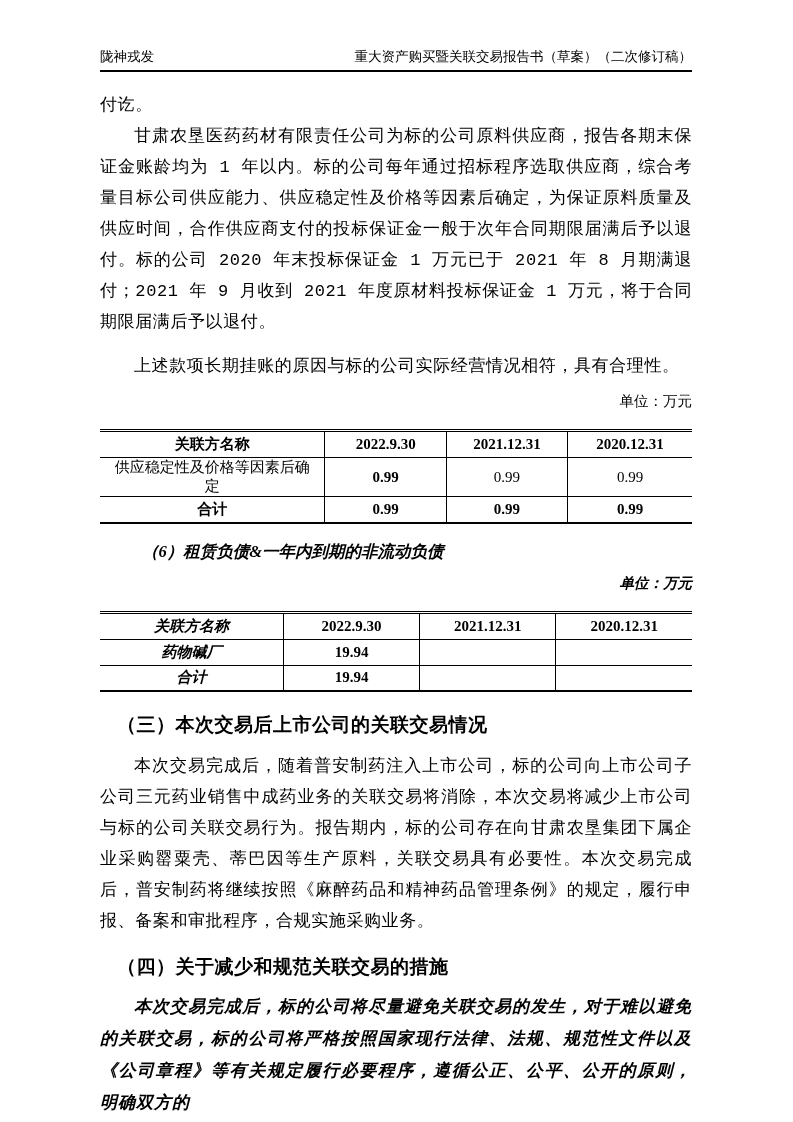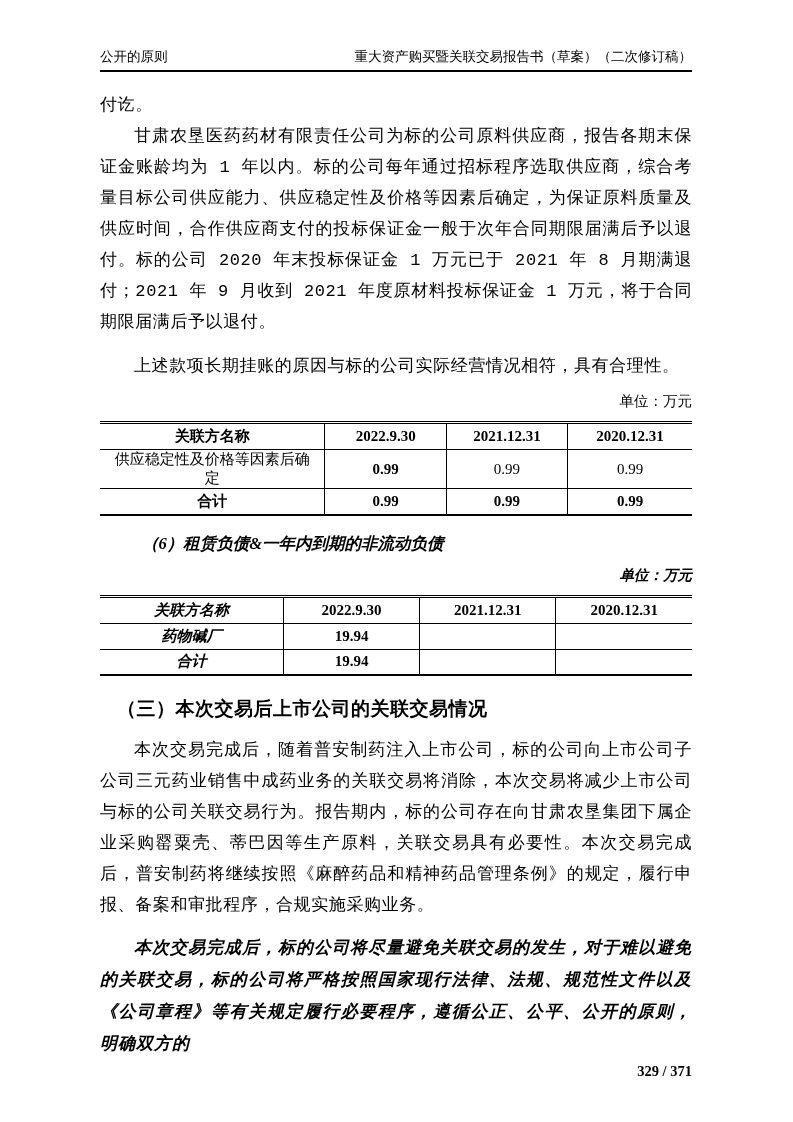--- a/index.html
+++ b/index.html
@@ -53,21 +53,21 @@
     line-height: 20px;
   }
   
   .kai {
     font-style: italic;
     font-weight: bold;
   }
   
   table.rpt {
     width: 100%;
-    margin-top: 10px;
+    margin-top: 18px;
     border-collapse: collapse;
     border-top: 3px double #000;
     border-bottom: 2.5px solid #000;
     table-layout: fixed;
   }
   table.rpt th, table.rpt td {
     font-size: 15px;
     padding: 0 10px;
     height: 26px;
     vertical-align: middle;
@@ -106,21 +106,21 @@
     font-size: 14.5px;
     line-height: 20px;
   }
 </style>
 </head>
 <body>
 
 <div class="page">
 
   <div class="doc-header">
-    <span>公开的原则</span>
+    <span>陇神戎发</span>
     <span>重大资产购买暨关联交易报告书（草案）（二次修订稿）</span>
   </div>
 
   <p class="para para-first">付讫。</p>
 
   <p class="para indent">甘肃农垦医药药材有限责任公司为标的公司原料供应商，报告各期末保证金账龄均为 1 年以内。标的公司每年通过招标程序选取供应商，综合考量目标公司供应能力、供应稳定性及价格等因素后确定，为保证原料质量及供应时间，合作供应商支付的投标保证金一般于次年合同期限届满后予以退付。标的公司 2020 年末投标保证金 1 万元已于 2021 年 8 月期满退付；2021 年 9 月收到 2021 年度原材料投标保证金 1 万元，将于合同期限届满后予以退付。</p>
 
   <p class="para indent para-gap">上述款项长期挂账的原因与标的公司实际经营情况相符，具有合理性。</p>
 
   <p class="unit-line">单位：万元</p>
@@ -186,17 +186,18 @@
         <td class="num b">19.94</td>
         <td class="num"></td>
         <td class="num"></td>
       </tr>
     </tbody>
   </table>
 
   <h2 class="heading heading3">（三）本次交易后上市公司的关联交易情况</h2>
   <p class="para indent para-gap">本次交易完成后，随着普安制药注入上市公司，标的公司向上市公司子公司三元药业销售中成药业务的关联交易将消除，本次交易将减少上市公司与标的公司关联交易行为。报告期内，标的公司存在向甘肃农垦集团下属企业采购罂粟壳、蒂巴因等生产原料，关联交易具有必要性。本次交易完成后，普安制药将继续按照《麻醉药品和精神药品管理条例》的规定，履行申报、备案和审批程序，合规实施采购业务。</p>
 
+  <h2 class="heading heading4">（四）关于减少和规范关联交易的措施</h2>
   <p class="para-kai kai indent">本次交易完成后，标的公司将尽量避免关联交易的发生，对于难以避免的关联交易，标的公司将严格按照国家现行法律、法规、规范性文件以及《公司章程》等有关规定履行必要程序，遵循公正、公平、公开的原则，明确双方的</p>
 
   <div class="page-number">329 / 371</div>
 
 </div>
 
 </body></html>

